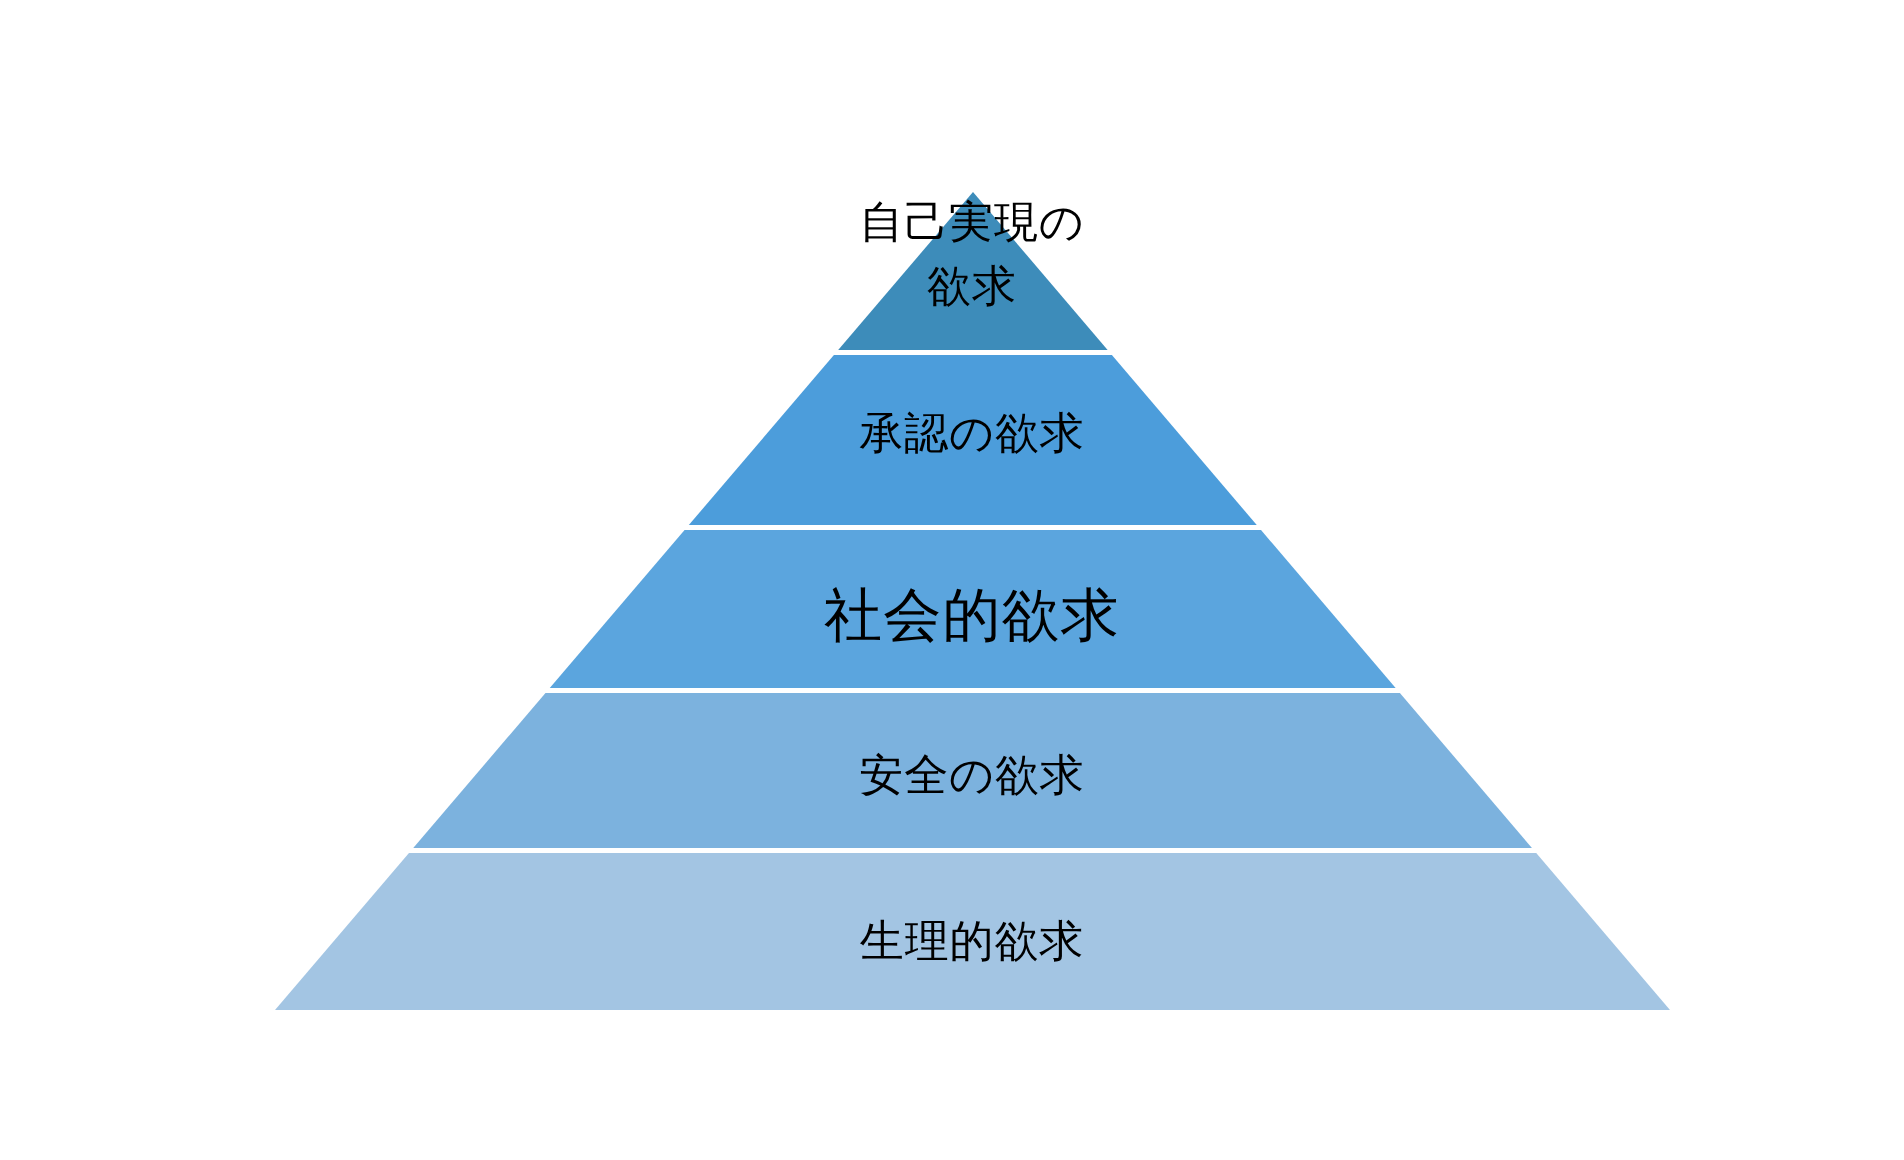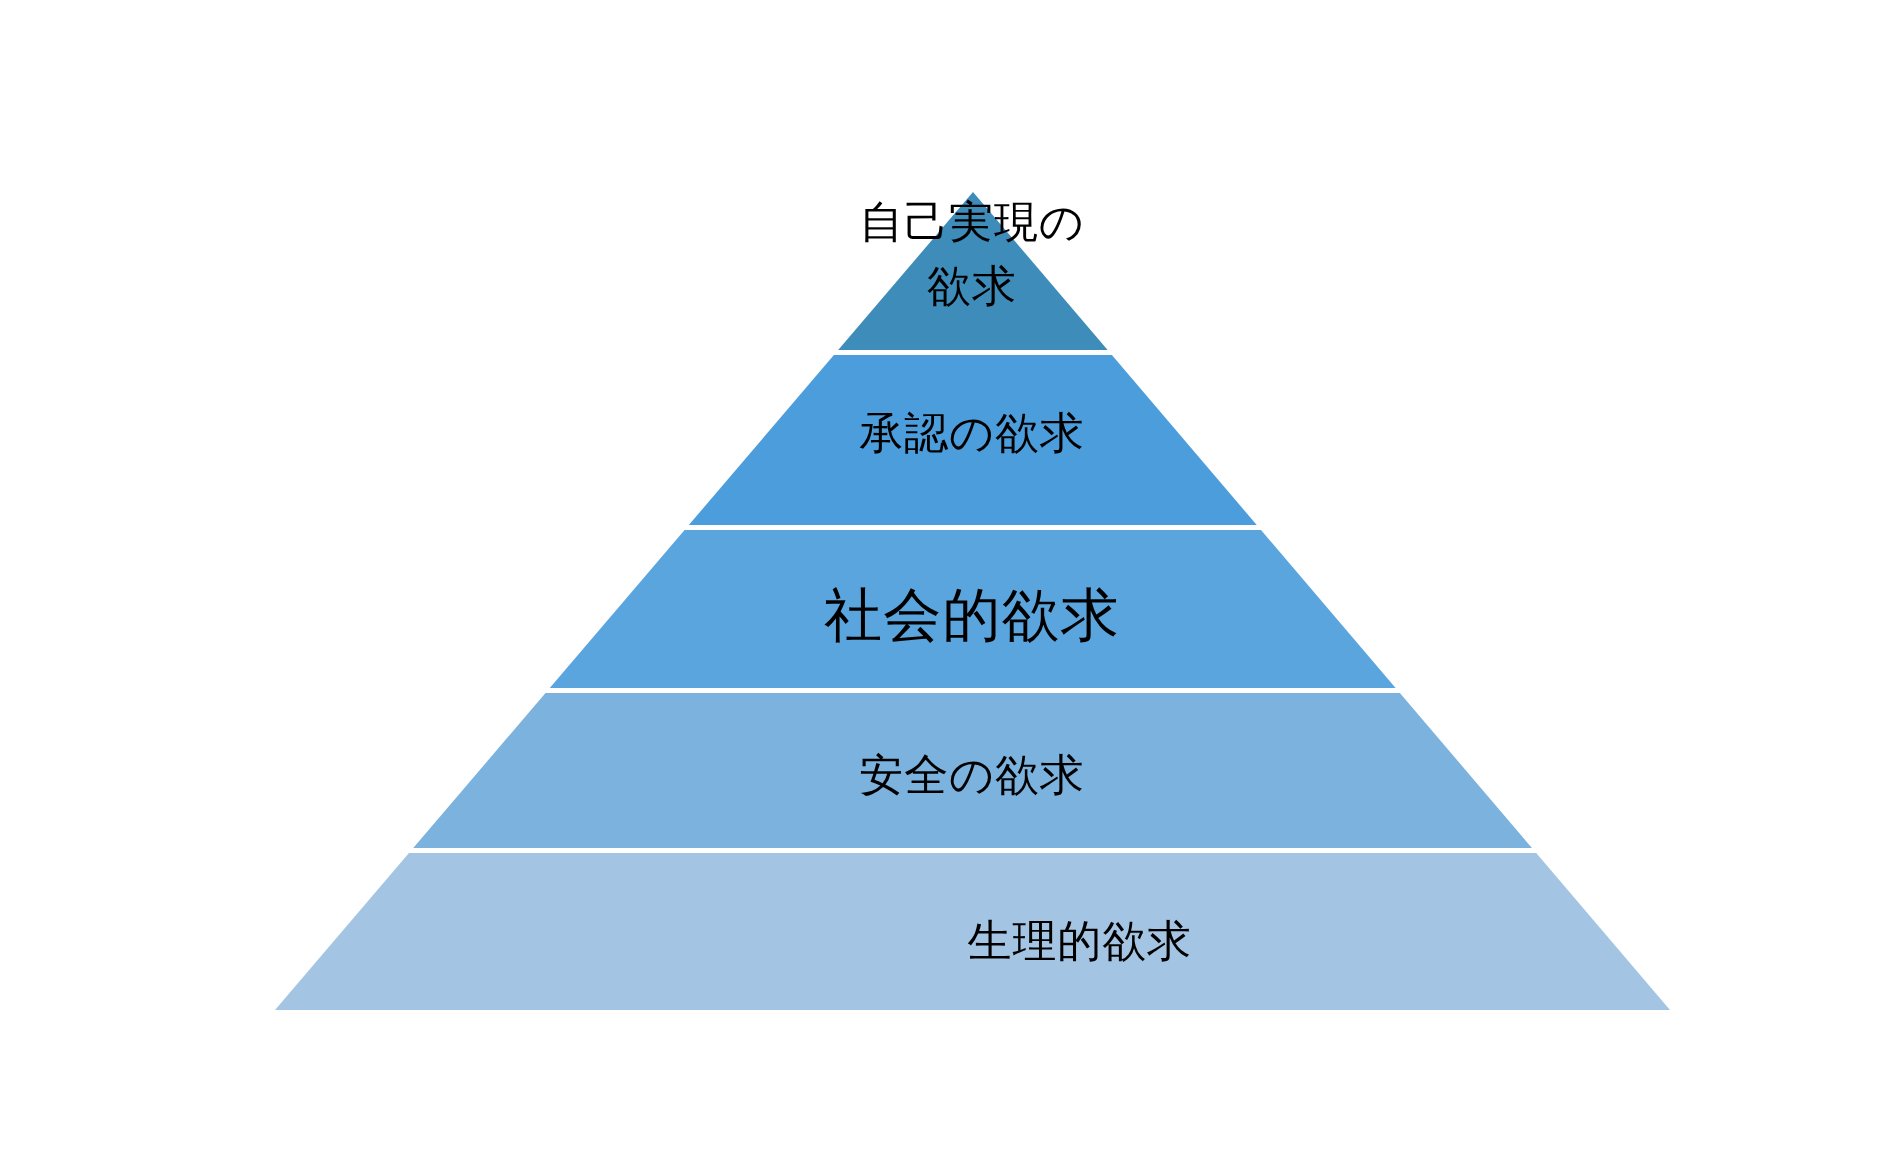--- a/index.html
+++ b/index.html
@@ -67,21 +67,20 @@
     left: 752px;
     top: 747px;
     width: 440px;
     font-size: 44px;
   }
   #label-physiological {
     left: 752px;
     top: 913px;
     width: 440px;
     font-size: 44px;
-    text-align: right;
   }
 </style>
 </head>
 <body>
 
 <div id="diagram-root">
 
   <svg id="pyramid-svg" viewBox="0 0 1904 1160" preserveAspectRatio="none">
 
     <polygon id="shape-1" points="973.00,192.00 1107.63,350.00 838.18,350.00" fill="#3d8cba"></polygon>

